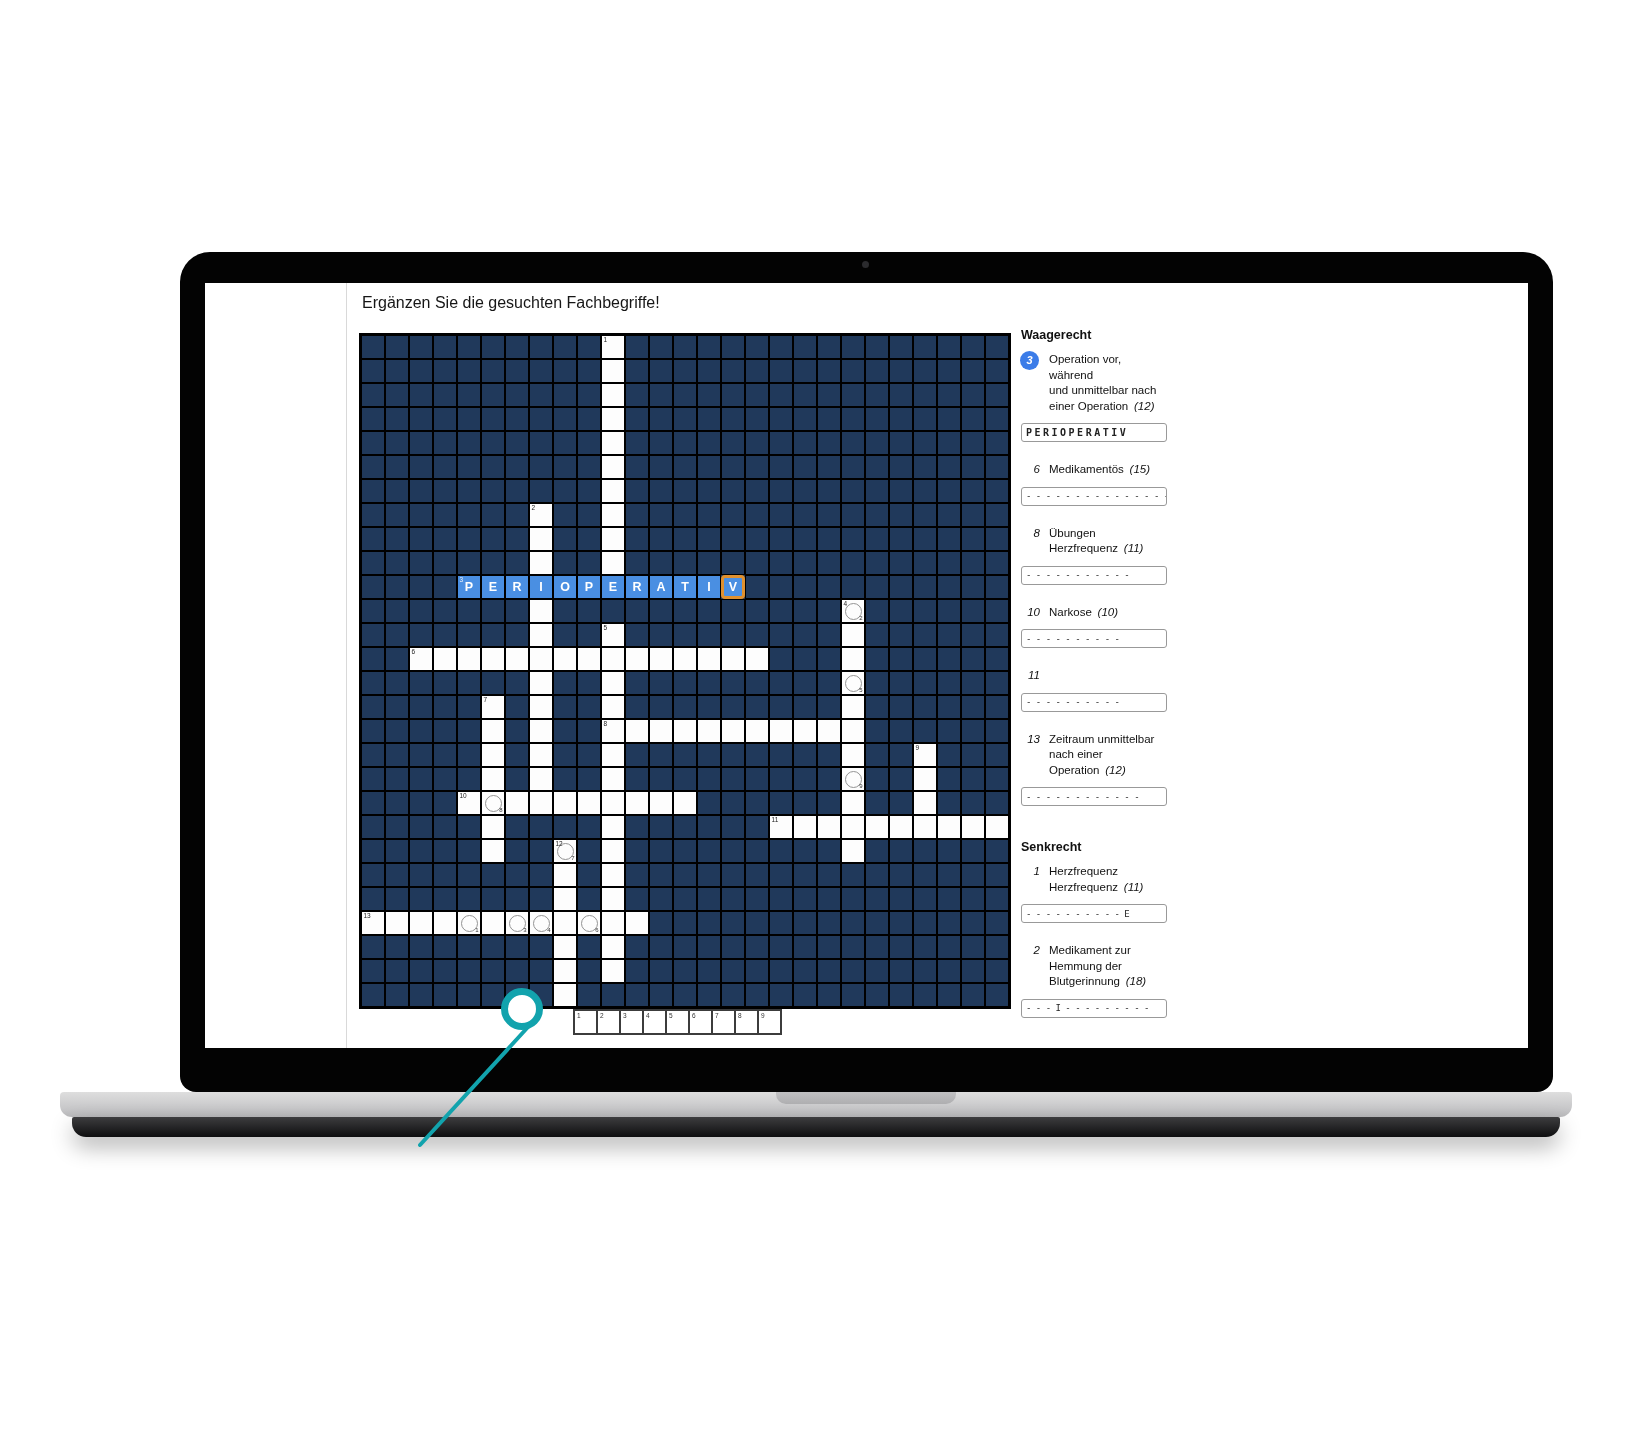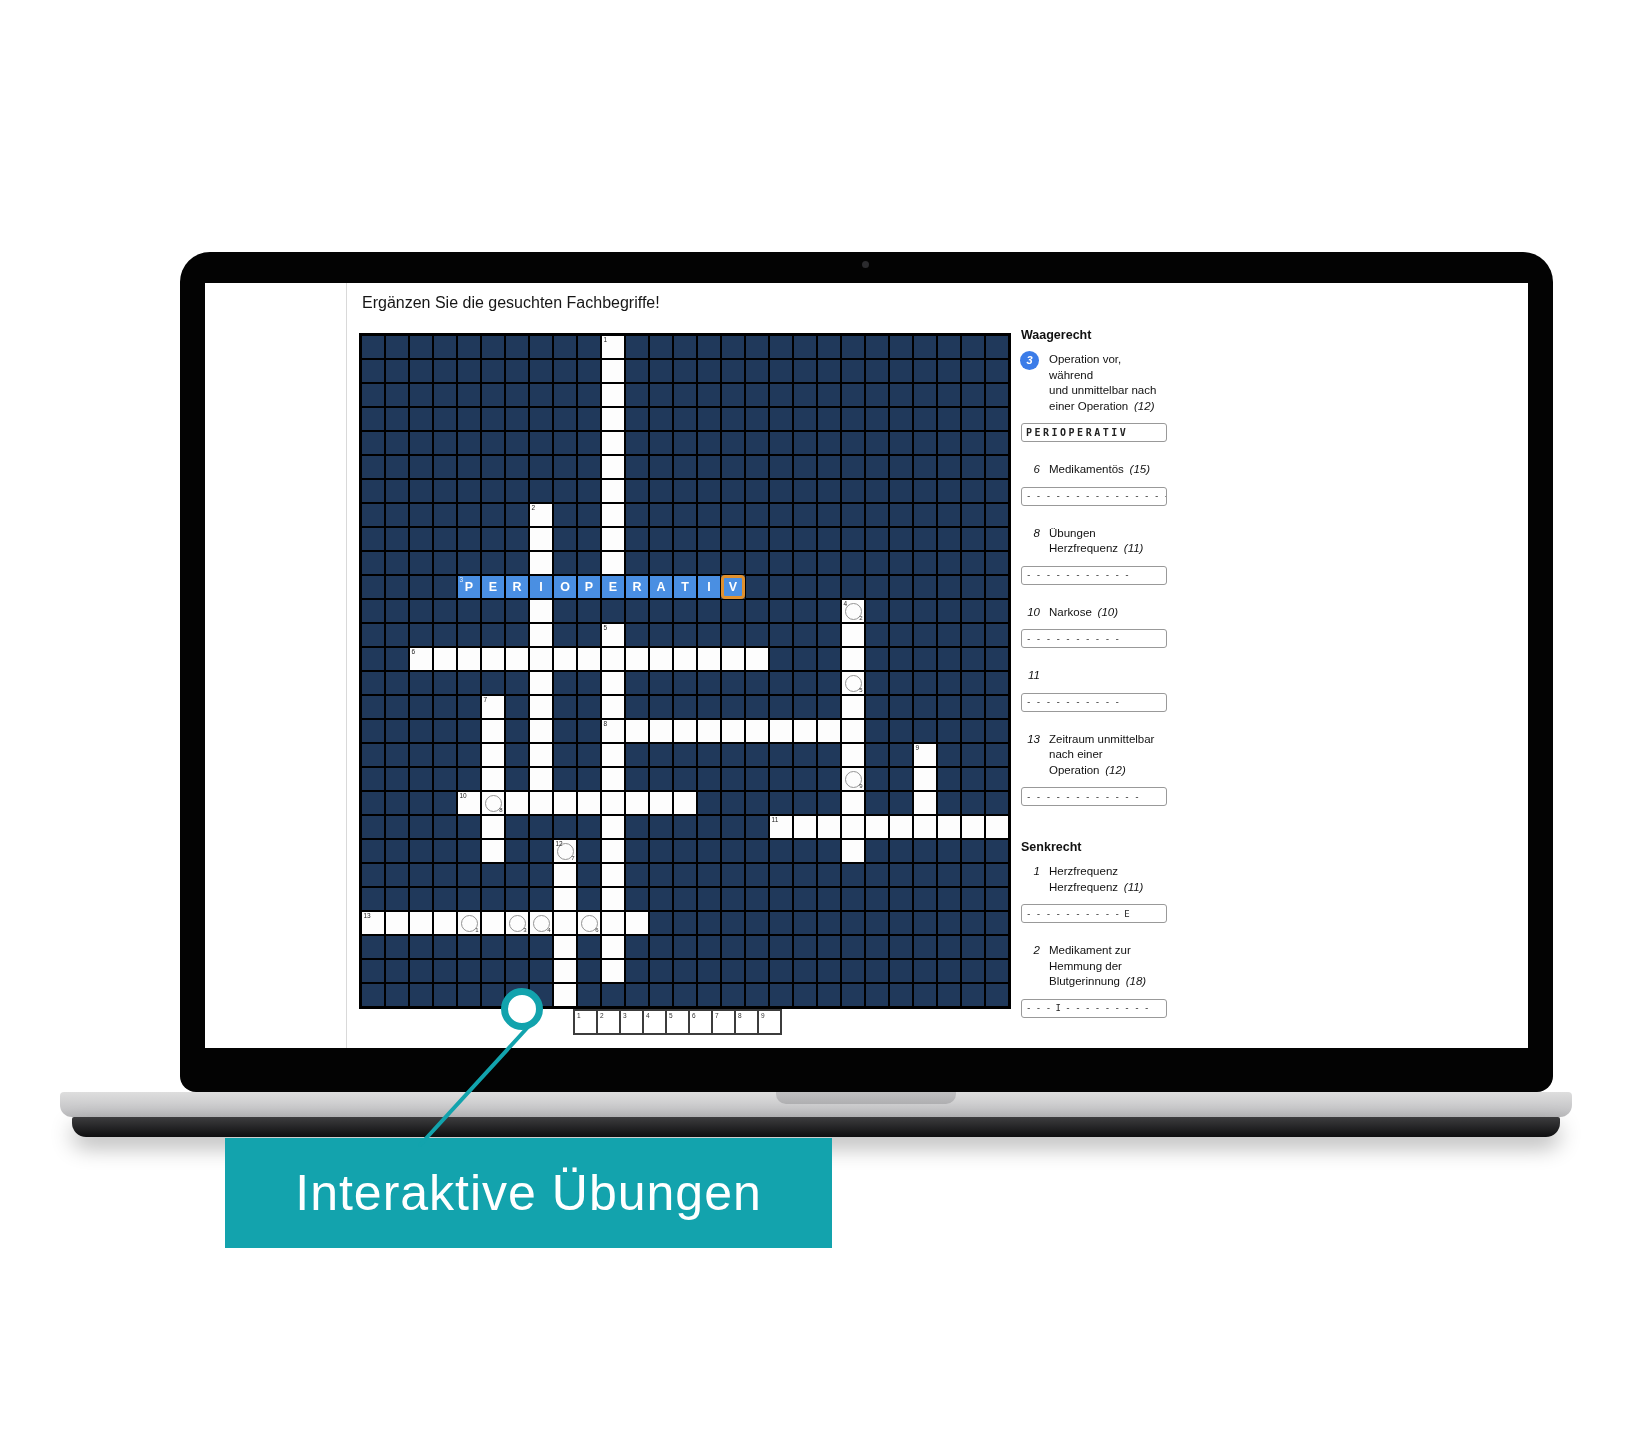--- a/index.html
+++ b/index.html
@@ -993,17 +993,14 @@
   </div>
 
   <div class="laptop-base"></div>
   <div class="laptop-base-notch"></div>
   <div class="laptop-under"></div>
 
   <svg class="callout-line" width="135" height="135">
     <line x1="123" y1="12" x2="15" y2="130" stroke="#12a3ad" stroke-width="4" stroke-linecap="round"></line>
   </svg>
   <div class="callout-ring"></div>
-  <div class="banner">
-    <span class="banner-text">Interaktive Übungen</span>
-  </div>
 
 </div>
 
 </body></html>

